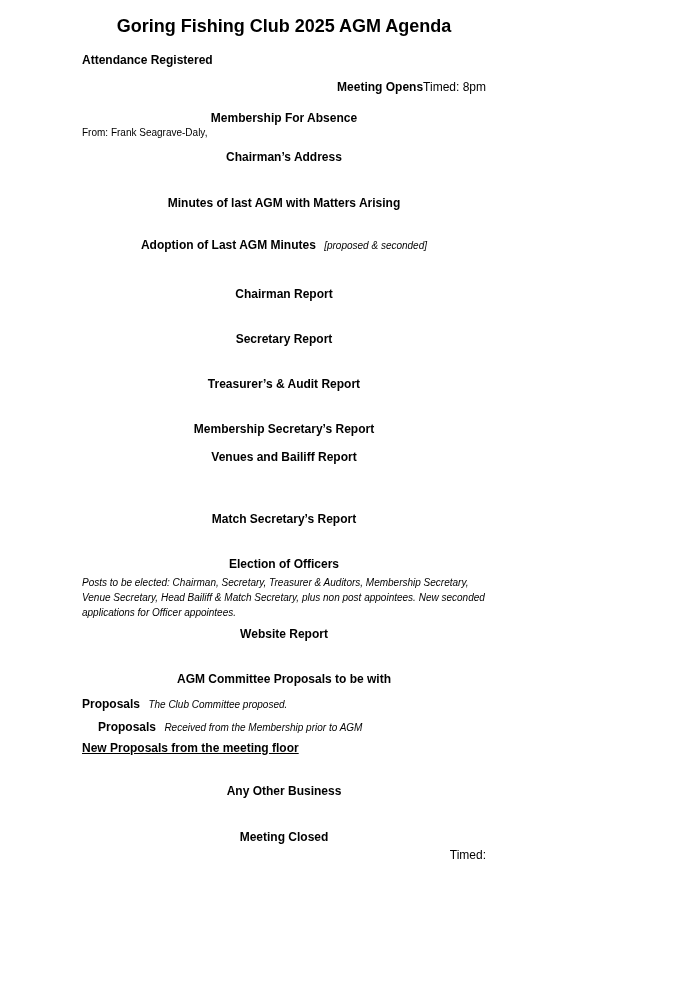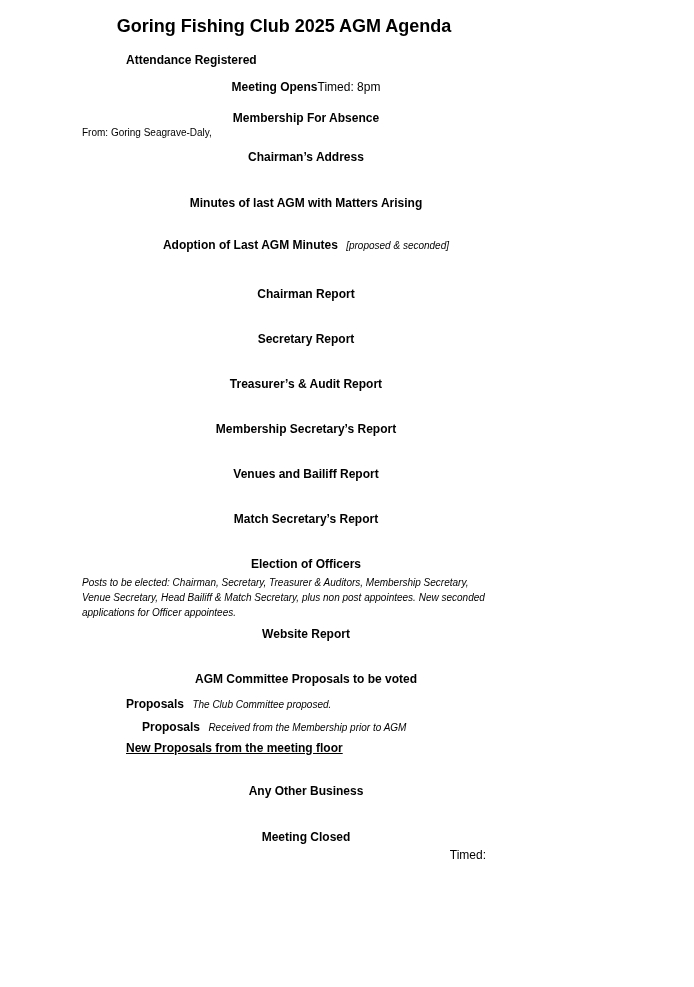--- a/index.html
+++ b/index.html
@@ -22,25 +22,25 @@
     right: 82px;
     font-size: 12px;
     line-height: 14px;
     white-space: nowrap;
   }
   .wrap { white-space: normal; }
   .center { text-align: center; }
   .right  { text-align: right; }
   .row {
     display: flex;
-    justify-content: center;
+    justify-content: flex-end;
     align-items: baseline;
   }
   .full { left: 0; right: 0; }
-  .b { font-weight: bold; margin-left: 44px; }
+  .b { font-weight: bold; }
   .title {
     font-size: 18px;
     line-height: 22px;
     font-weight: bold;
   }
   .small {
     font-size: 10px;
     line-height: 12px;
   }
   .inote {
@@ -63,50 +63,50 @@
 
   <div class="line b" style="top:53px;">Attendance Registered</div>
 
   <div class="line row" style="top:80px;">
     <span class="b">Meeting Opens</span>
     <span>Timed: 8pm</span>
   </div>
 
   <div class="line center b" style="top:111px;">Membership For Absence</div>
 
-  <div class="line small" style="top:127px;">From: Goring Seagrave-Daly,</div>
+  <div class="line small" style="top:127px;">From: Frank Seagrave-Daly,</div>
 
   <div class="line center b" style="top:150px;">Chairman’s Address</div>
 
   <div class="line center b" style="top:196px;">Minutes of last AGM with Matters Arising</div>
 
   <div class="line center" style="top:238px;">
     <span class="b">Adoption of Last AGM Minutes</span>
     <span class="inote">[proposed &amp; seconded]</span>
   </div>
 
   <div class="line center b" style="top:287px;">Chairman Report</div>
 
   <div class="line center b" style="top:332px;">Secretary Report</div>
 
   <div class="line center b" style="top:422px;">Membership Secretary’s Report</div>
 
   <div class="line center b" style="top:377px;">Treasurer’s &amp; Audit Report</div>
 
-  <div class="line center b" style="top:467px;">Venues and Bailiff Report</div>
+  <div class="line center b" style="top:450px;">Venues and Bailiff Report</div>
 
   <div class="line center b" style="top:512px;">Match Secretary’s Report</div>
 
   <div class="line center b" style="top:557px;">Election of Officers</div>
 
   <div class="line wrap election-note" style="top:575px;">Posts to be elected: Chairman, Secretary, Treasurer &amp; Auditors, Membership Secretary, Venue Secretary, Head Bailiff &amp; Match Secretary, plus non post appointees. New seconded applications for Officer appointees.</div>
 
   <div class="line center b" style="top:627px;">Website Report</div>
 
-  <div class="line center b" style="top:672px;">AGM Committee Proposals to be voted</div>
+  <div class="line center b" style="top:672px;">AGM Committee Proposals to be with</div>
 
   <div class="line" style="top:697px;">
     <span class="b">Proposals</span>
     <span class="inote">The Club Committee proposed.</span>
   </div>
 
   <div class="line" style="top:720px;padding-left:16px;">
     <span class="b">Proposals</span>
     <span class="inote">Received from the Membership prior to AGM</span>
   </div>

